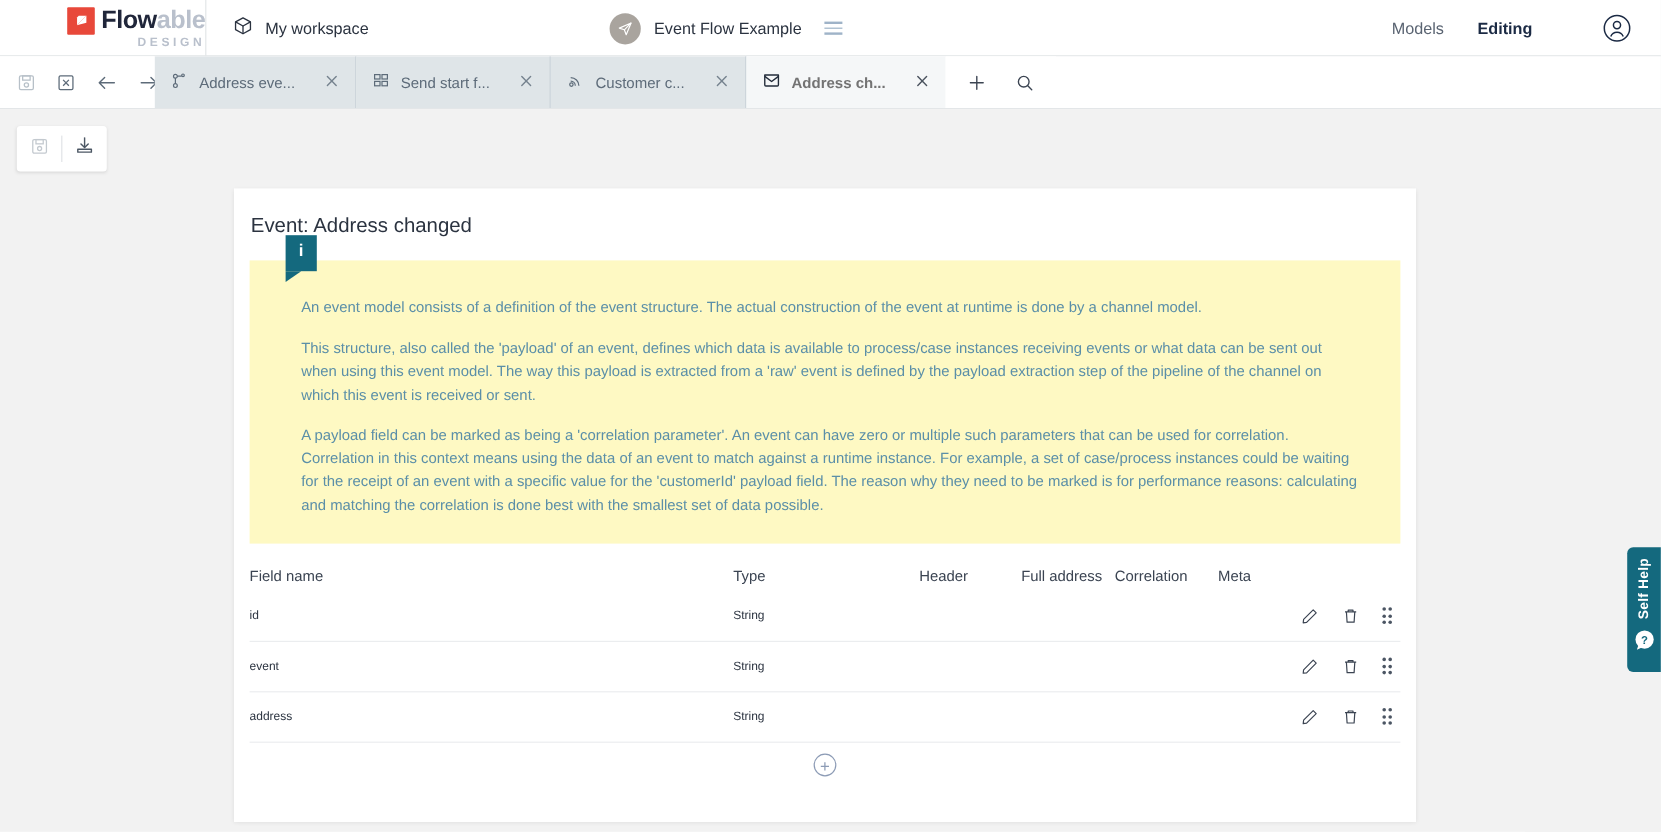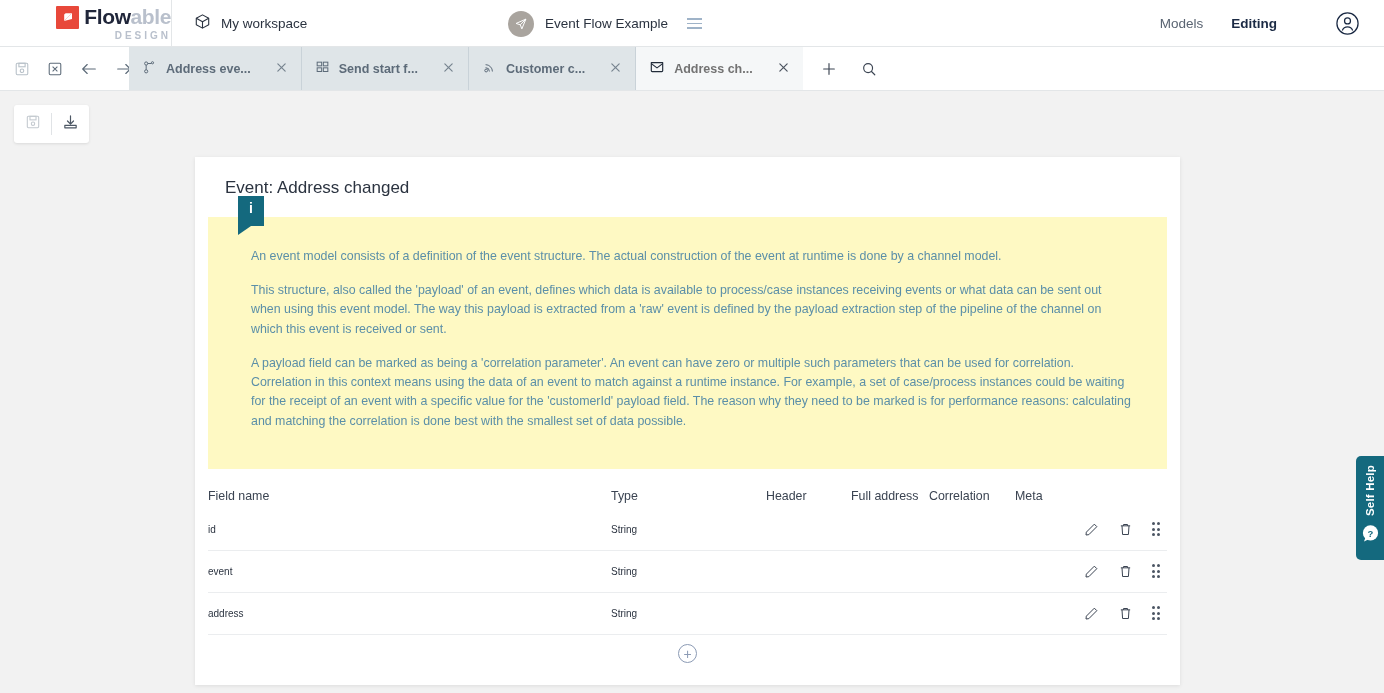--- a/index.html
+++ b/index.html
@@ -79,21 +79,21 @@
   .tab-nav .ic { cursor: pointer; display:flex; }
   .tabs { display: flex; align-items: stretch; }
   .tab {
     display: flex; align-items: center; gap: 9px;
     padding: 0 14px 0 13px;
     background: #dfe5e8; color: #5d6b79;
     font-size: 12.5px; cursor: pointer;
     border-right: 1px solid #c9d2d8;
     min-width: 145px;
   }
-  .tab .label { white-space: nowrap; font-weight: bold; }
+  .tab .label { white-space: nowrap; }
   .tab .x { margin-left: auto; padding-left: 16px; opacity: .8; }
   .tab.active {
     background: #f5f7f8; color: #737373; font-weight: bold;
     border-right: none;
   }
   .tab-tools {
     display: flex; align-items: center; gap: 24px;
     padding: 0 18px; background: #ffffff;
   }
   .tab-tools .ic { cursor: pointer; display:flex; }
@@ -120,21 +120,21 @@
 
   
   .card {
     position: absolute; left: 195px; top: 157px;
     width: 985px; height: 528px;
     background: #ffffff;
     box-shadow: 0 1px 4px rgba(0,0,0,.09);
   }
   .card-title {
     font-size: 17px; color: #2b3340;
-    padding: 21px 0 0 30px;
+    padding: 21px 0 0 14px;
   }
   .info-wrap { position: relative; margin: 19px 13px 0 13px; }
   .info-tag {
     position: absolute; left: 30px; top: -21px;
     width: 26px; height: 30px; background: #14697e;
     display: flex; align-items: flex-start; justify-content: center;
     color: #ffffff; font-size: 14px; font-weight: bold;
     padding-top: 4px;
   }
   .info-tag::after {
@@ -143,21 +143,21 @@
     border-left: 13px solid #14697e;
     border-bottom: 9px solid transparent;
   }
   .info-box {
     background: #fef9c3; padding: 30px 33px 22px 43px;
   }
   .info-box p {
     color: #5b8fa8; font-size: 12.4px; line-height: 1.55;
     margin-bottom: 15px;
   }
-  .info-box p:last-child { margin-bottom: 16px; }
+  .info-box p:last-child { margin-bottom: 0; }
 
   
   .tbl { margin: 14px 13px 0 13px; }
   .thead {
     display: flex; align-items: center; height: 26px;
     font-size: 12.4px; color: #3b4452;
   }
   .trow {
     display: flex; align-items: center; height: 42px;
     font-size: 10px; color: #2b3340;

